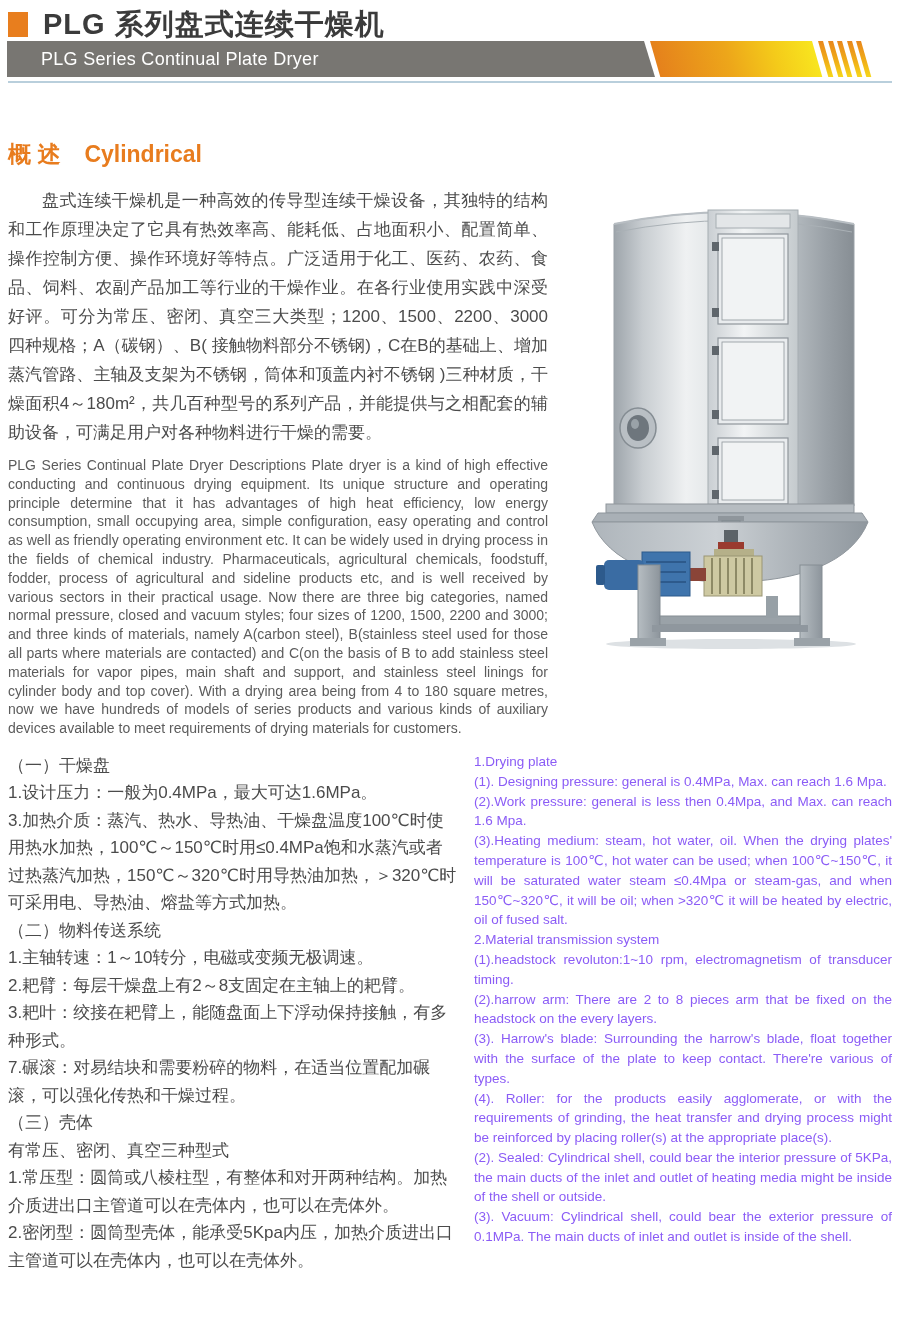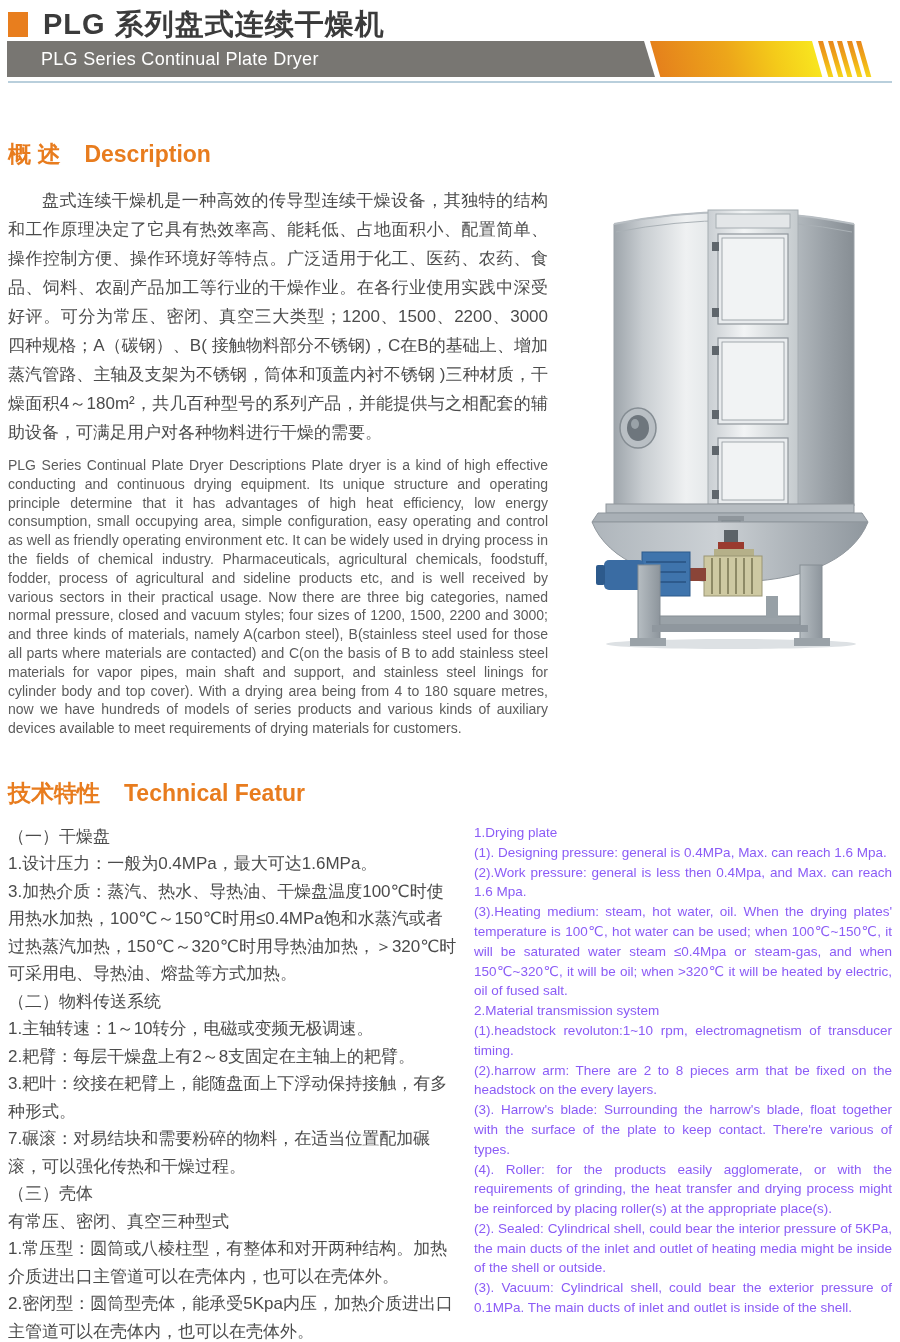--- a/index.html
+++ b/index.html
@@ -72,21 +72,21 @@
     <div class="banner-orange"></div>
     <span class="stripe" style="left:818px"></span>
     <span class="stripe" style="left:827.5px"></span>
     <span class="stripe" style="left:837px"></span>
     <span class="stripe" style="left:846.5px"></span>
     <span class="stripe" style="left:856px"></span>
   </div>
   <div class="blue-rule"></div>
 
   <h2 class="sec-head desc-head">
-    <span>概 述</span><span class="en">Description</span>
+    <span>概 述</span><span class="en">Cylindrical</span>
   </h2>
 
   <div class="desc-row">
     <div class="desc-text">
       <p class="para-zh">盘式连续干燥机是一种高效的传导型连续干燥设备，其独特的结构和工作原理决定了它具有热效率高、能耗低、占地面积小、配置简单、操作控制方便、操作环境好等特点。广泛适用于化工、医药、农药、食品、饲料、农副产品加工等行业的干燥作业。在各行业使用实践中深受好评。可分为常压、密闭、真空三大类型；1200、1500、2200、3000四种规格；A（碳钢）、B( 接触物料部分不锈钢)，C在B的基础上、增加蒸汽管路、主轴及支架为不锈钢，筒体和顶盖内衬不锈钢 )三种材质，干燥面积4～180m²，共几百种型号的系列产品，并能提供与之相配套的辅助设备，可满足用户对各种物料进行干燥的需要。</p>
       <p class="para-en">PLG Series Continual Plate Dryer Descriptions Plate dryer is a kind of high effective conducting and continuous drying equipment. Its unique structure and operating principle determine that it has advantages of high heat efficiency, low energy consumption, small occupying area, simple configuration, easy operating and control as well as friendly operating environment etc. It can be widely used in drying process in the fields of chemical industry. Pharmaceuticals, agricultural chemicals, foodstuff, fodder, process of agricultural and sideline products etc, and is well received by various sectors in their practical usage. Now there are three big categories, named normal pressure, closed and vacuum styles; four sizes of 1200, 1500, 2200 and 3000; and three kinds of materials, namely A(carbon steel), B(stainless steel used for those all parts where materials are contacted) and C(on the basis of B to add stainless steel materials for vapor pipes, main shaft and support, and stainless steel linings for cylinder body and top cover). With a drying area being from 4 to 180 square metres, now we have hundreds of models of series products and various kinds of auxiliary devices available to meet requirements of drying materials for customers.</p>
     </div>
 
     <figure class="machine">
       <svg width="316" height="480" viewBox="0 0 316 480" xmlns="http://www.w3.org/2000/svg">
@@ -184,23 +184,20 @@
         <rect x="54" y="468" width="36" height="8" fill="#9aa2a8"></rect>
         <rect x="218" y="468" width="36" height="8" fill="#9aa2a8"></rect>
 
         <rect x="84" y="446" width="140" height="9" fill="#9aa2a8" stroke="#858d93" stroke-width="1"></rect>
         <rect x="76" y="455" width="156" height="7" fill="#8f979e"></rect>
         <rect x="190" y="426" width="12" height="22" fill="#97a0a6"></rect>
       </svg>
     </figure>
   </div>
 
-  <h2 class="sec-head tech-head">
-    <span>技术特性</span><span class="en">Technical Featur</span>
-  </h2>
 
   <div class="tech-row">
     <div class="tech-zh">
         <p class="zh-line">（一）干燥盘</p>
         <p class="zh-line">1.设计压力：一般为0.4MPa，最大可达1.6MPa。</p>
         <p class="zh-line">3.加热介质：蒸汽、热水、导热油、干燥盘温度100℃时使用热水加热，100℃～150℃时用≤0.4MPa饱和水蒸汽或者过热蒸汽加热，150℃～320℃时用导热油加热，＞320℃时可采用电、导热油、熔盐等方式加热。</p>
         <p class="zh-line">（二）物料传送系统</p>
         <p class="zh-line">1.主轴转速：1～10转分，电磁或变频无极调速。</p>
         <p class="zh-line">2.耙臂：每层干燥盘上有2～8支固定在主轴上的耙臂。</p>
         <p class="zh-line">3.耙叶：绞接在耙臂上，能随盘面上下浮动保持接触，有多种形式。</p>

